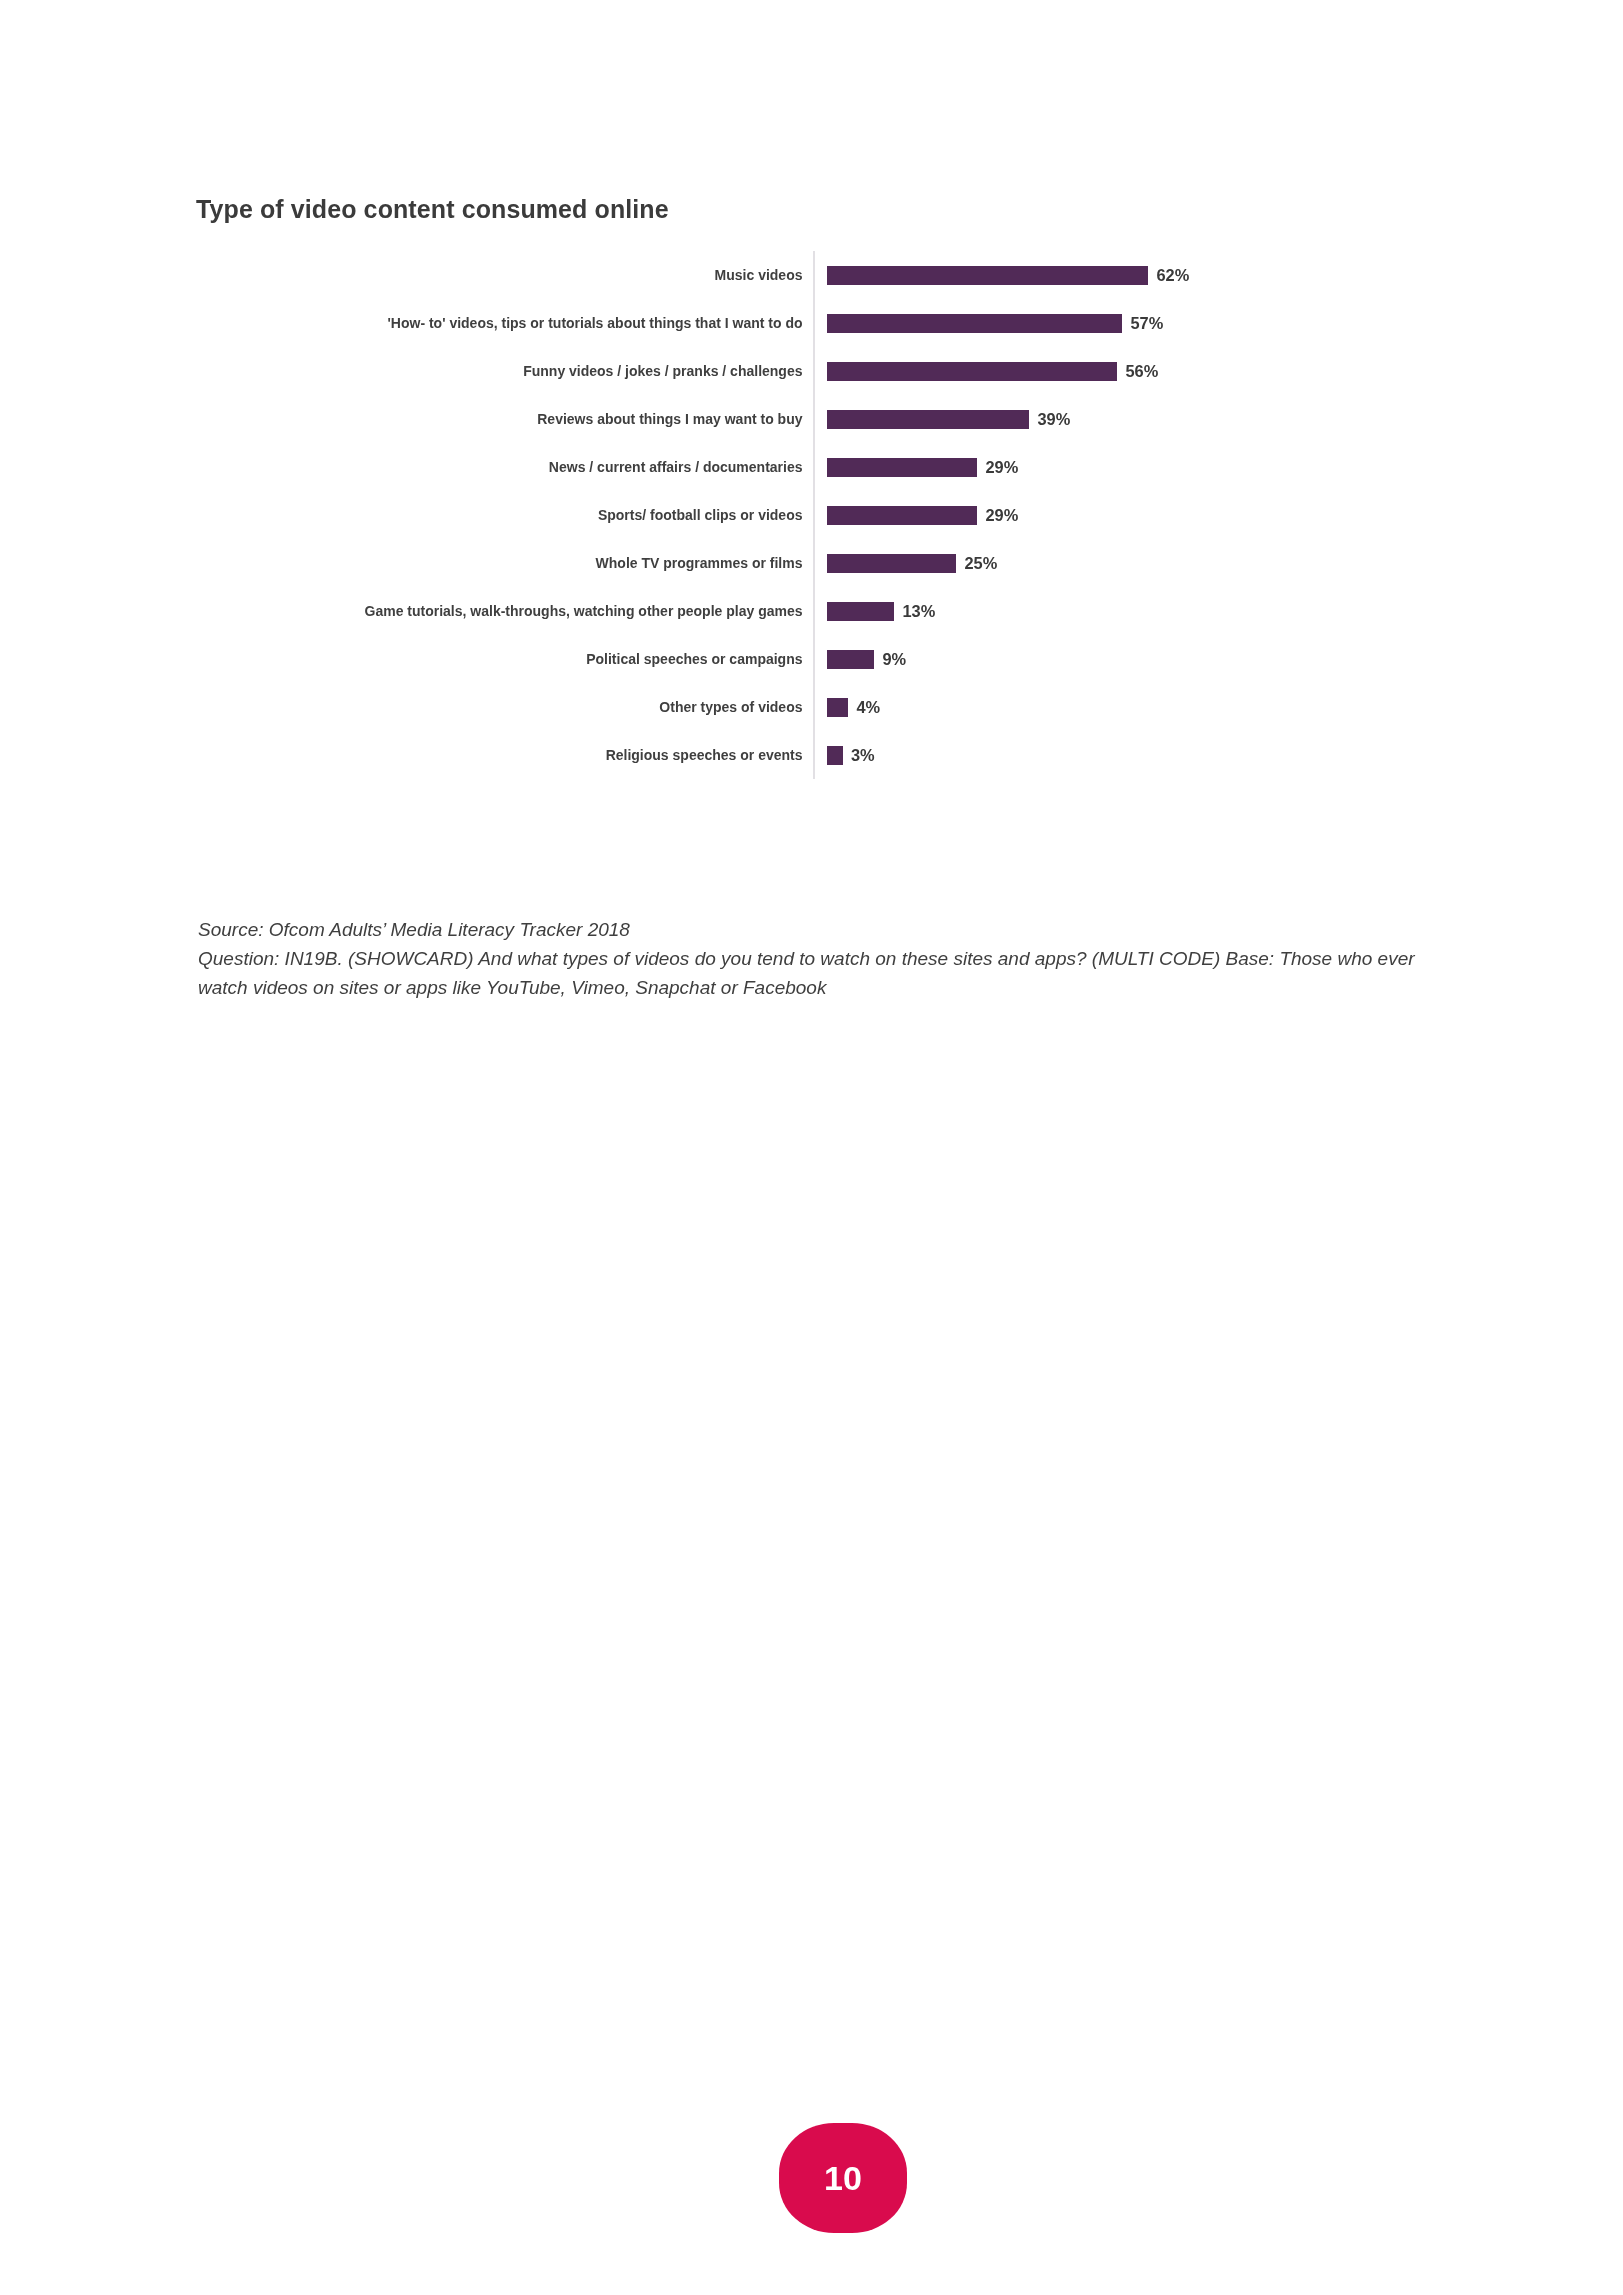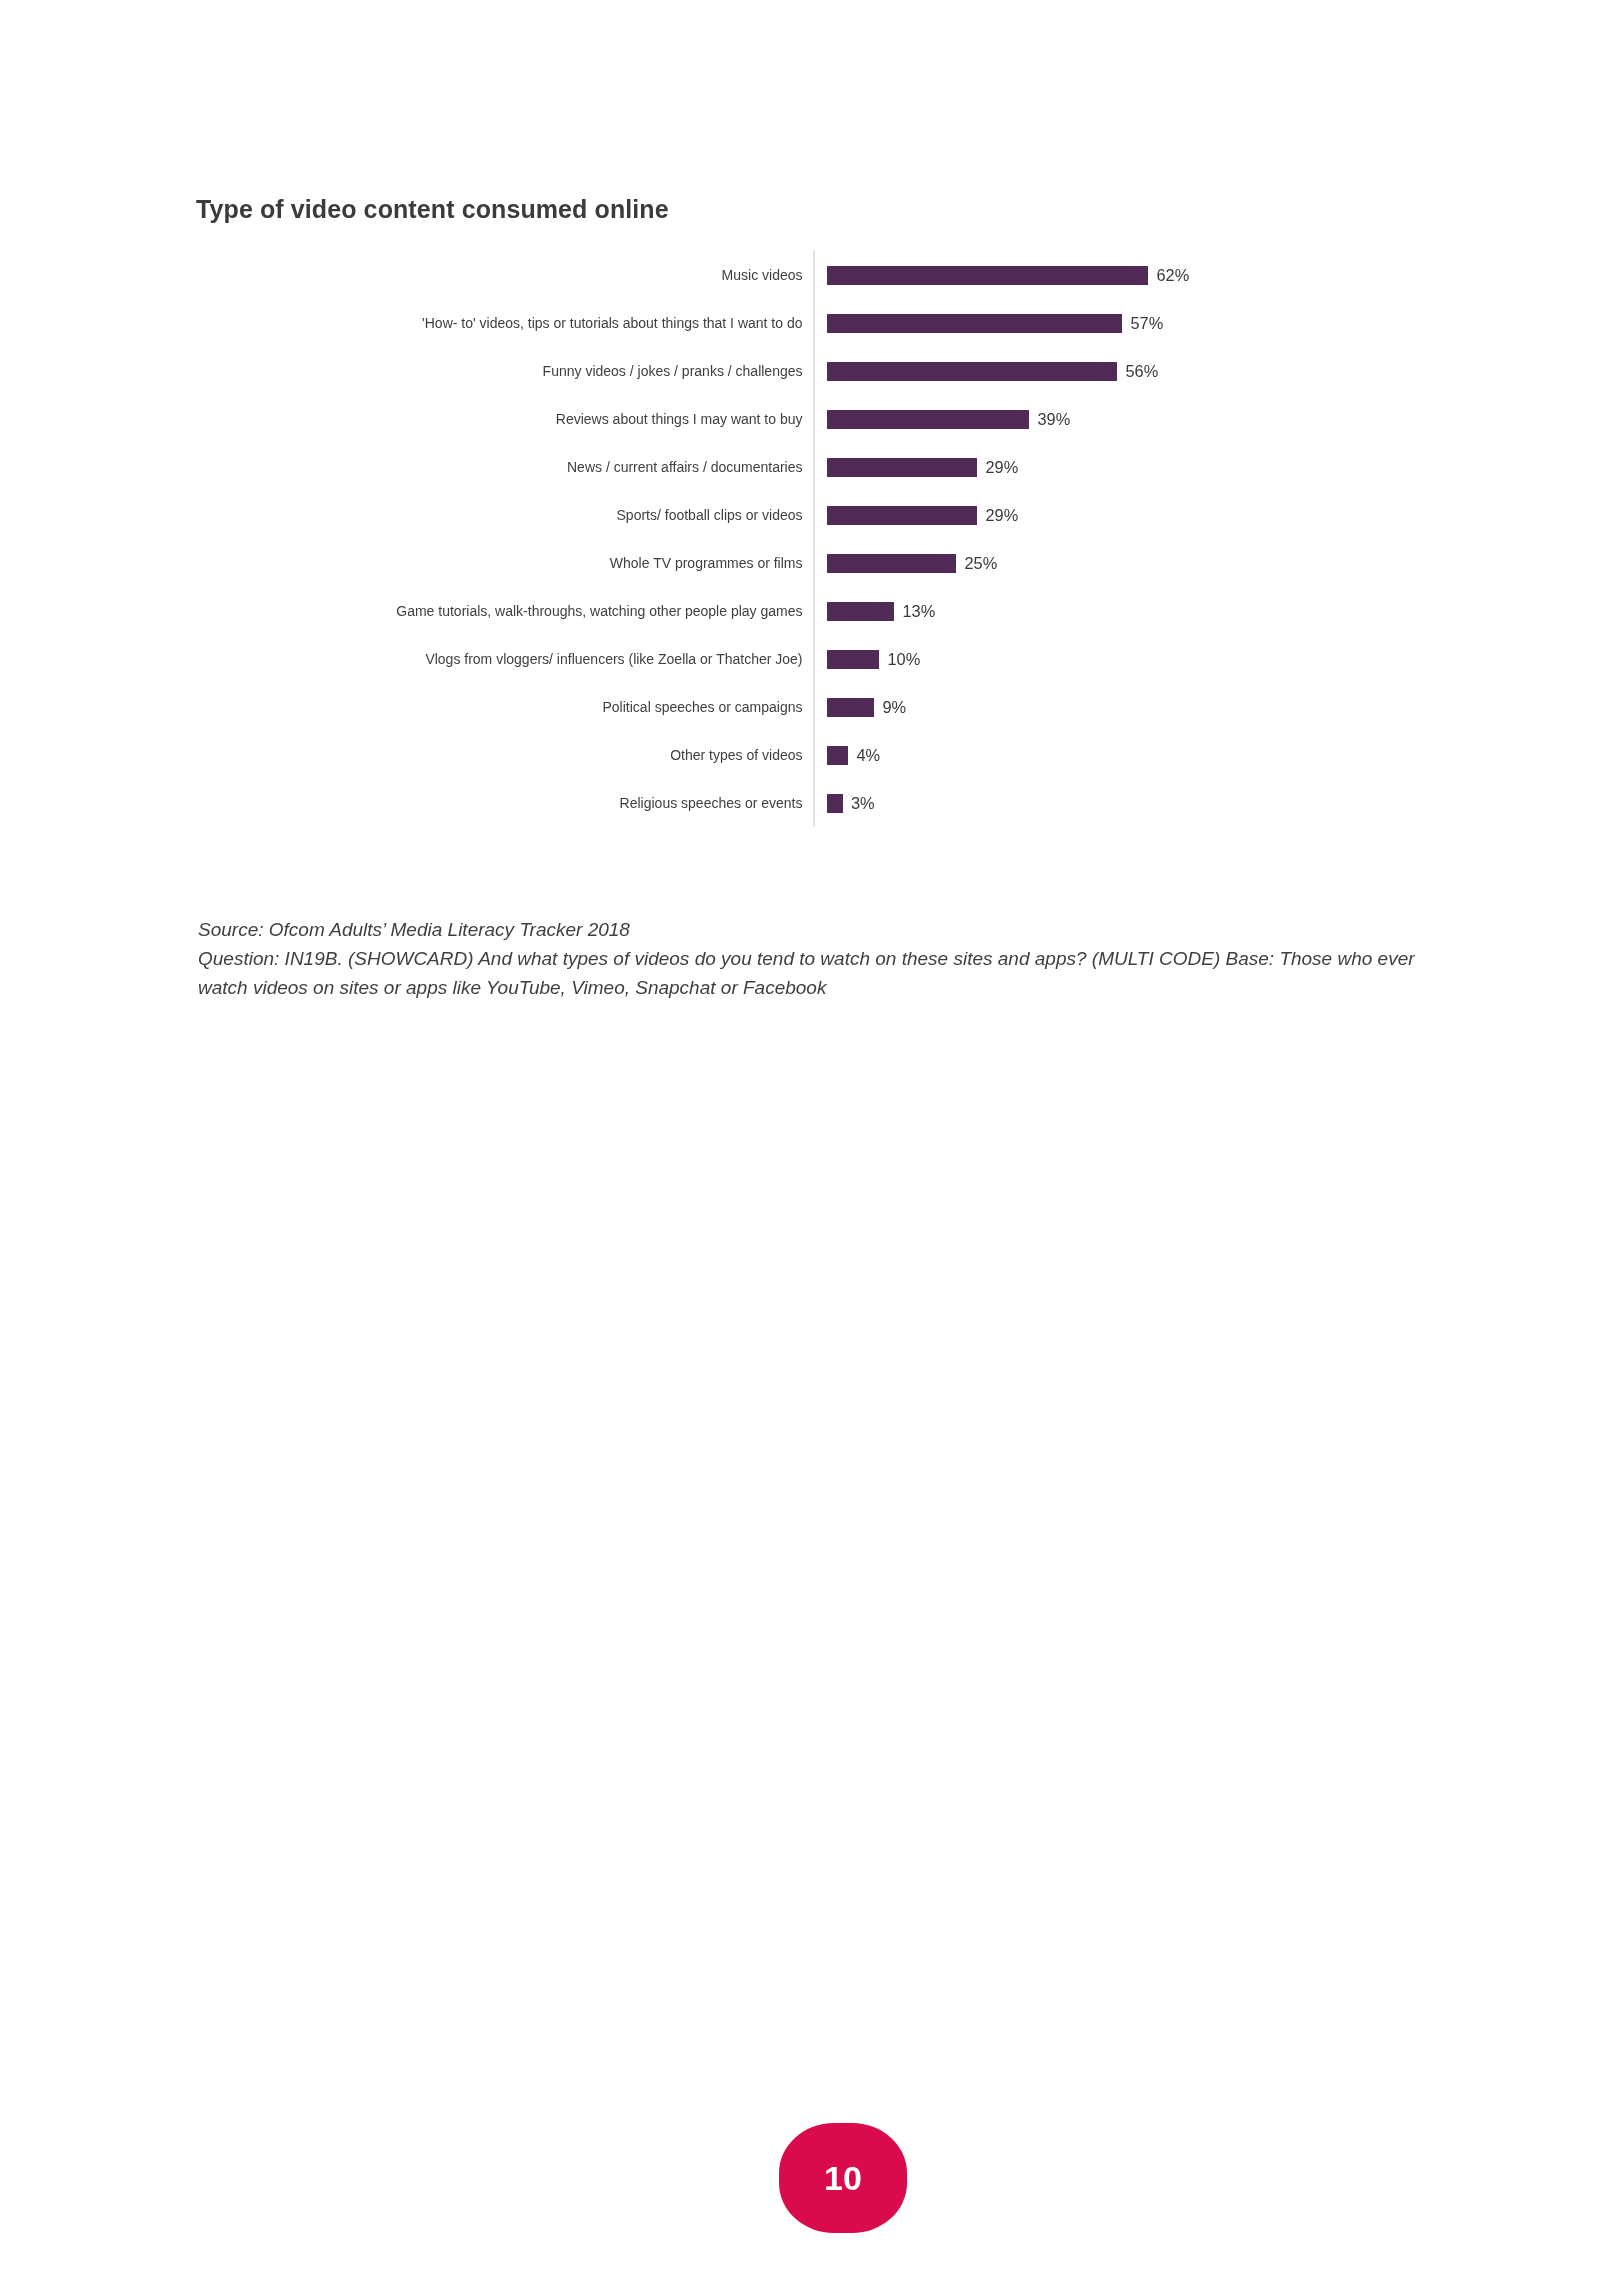--- a/index.html
+++ b/index.html
@@ -47,20 +47,21 @@
     position: absolute;
     left: 617px;
     top: 0;
     bottom: 0;
     width: 2px;
     background: #e2e0e4;
   }
 
   .rows {
     position: relative;
+    font-weight: bold;
   }
 
   .row {
     display: flex;
     align-items: center;
     height: 48px;
   }
 
   .cat-label {
     width: 617px;
@@ -189,27 +190,20 @@
             </div>
           </div>
           <div class="row">
             <div class="cat-label">Game tutorials, walk-throughs, watching other people play games</div>
             <div class="bar-wrap">
               <div class="bar" style="width: 67px; background: rgb(81, 42, 87);"></div>
               <div class="bar-value">13%</div>
             </div>
           </div>
           <div class="row">
-            <div class="cat-label">Vlogs from vloggers/ influencers (like Zoella or Thatcher Joe)</div>
-            <div class="bar-wrap">
-              <div class="bar" style="width: 52px; background: rgb(81, 42, 87);"></div>
-              <div class="bar-value">10%</div>
-            </div>
-          </div>
-          <div class="row">
             <div class="cat-label">Political speeches or campaigns</div>
             <div class="bar-wrap">
               <div class="bar" style="width: 47px; background: rgb(81, 42, 87);"></div>
               <div class="bar-value">9%</div>
             </div>
           </div>
           <div class="row">
             <div class="cat-label">Other types of videos</div>
             <div class="bar-wrap">
               <div class="bar" style="width: 21px; background: rgb(81, 42, 87);"></div>

